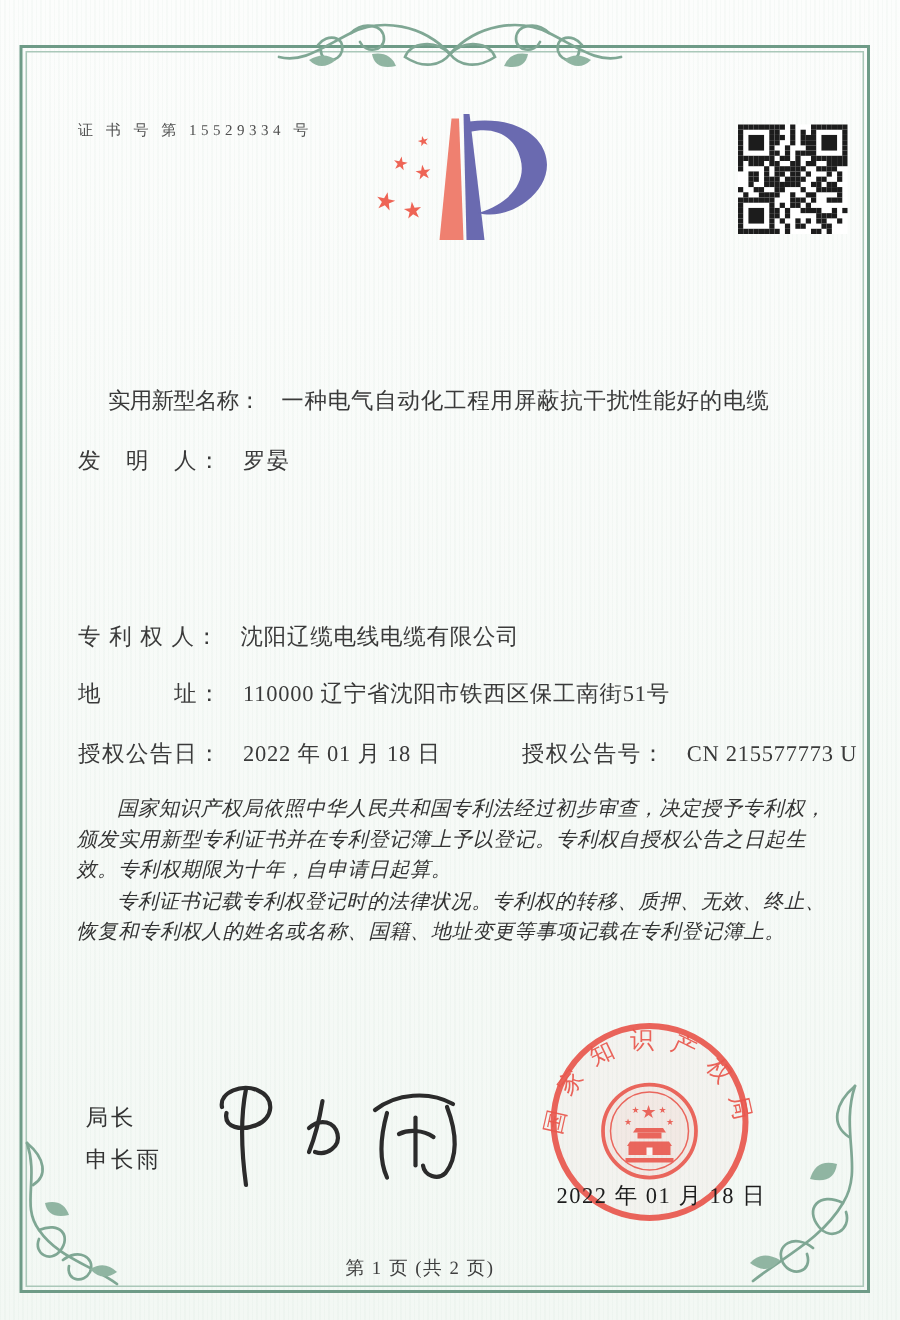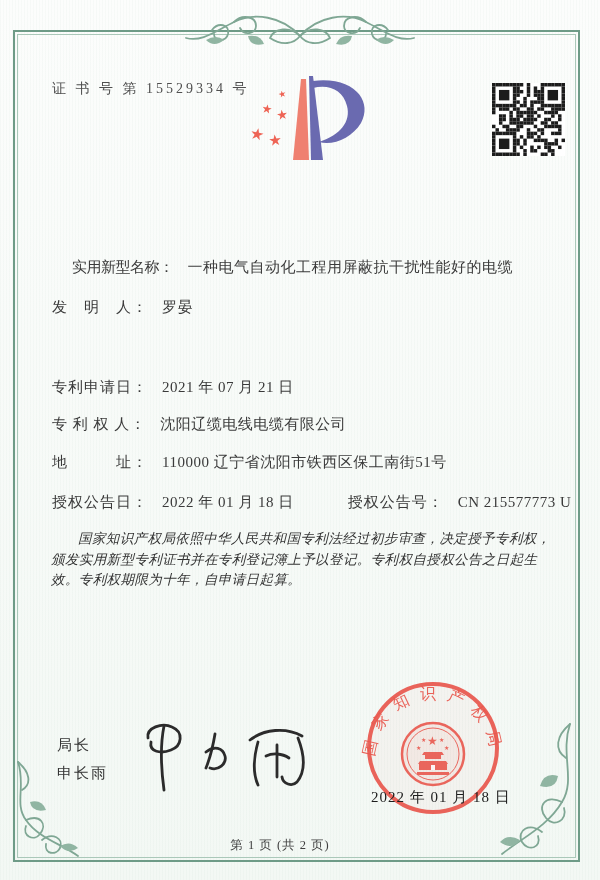--- a/index.html
+++ b/index.html
@@ -7,21 +7,21 @@
     position:relative; width:600px; height:880px; overflow:hidden;
     font-family:"Liberation Serif","DejaVu Serif",serif; color:#333;
     background:
       repeating-linear-gradient(90deg, rgba(140,180,158,0.05) 0 1px, transparent 1px 3px),
       linear-gradient(#fcfdfc, #f3f8f4);
   }
   .frame-outer{position:absolute; left:13px; top:30px; right:20px; bottom:18px;
     border:2px solid #6e9b87; pointer-events:none;}
   .frame-inner{position:absolute; left:17px; top:34px; right:24px; bottom:22px;
     border:1px solid #aac8b9; pointer-events:none;}
-  .cert-no{position:absolute; left:52px; top:80px; font-size:14px; letter-spacing:3px; color:#4f4f4f;}
+  .cert-no{position:absolute; left:52px; top:80px; font-size:10px; letter-spacing:3px; color:#4f4f4f;}
   .title{position:absolute; left:0; top:180px; width:100%; text-align:center;
     font-size:33px; font-weight:600; letter-spacing:11px; color:#494949; margin:0;}
   .row{position:absolute; left:52px; font-size:15px; white-space:nowrap; color:#3a3a3a;}
   .row .lbl{letter-spacing:1px;}
   .row .lbl.tight{letter-spacing:-0.5px;margin-left:20px;}
   .row .val{margin-left:14px; letter-spacing:0.5px;}
   .row .lbl2{margin-left:54px; letter-spacing:1px;}
   .paras{position:absolute; left:51px; top:529px; width:500px; font-size:13.5px;
     line-height:20.5px; font-style:italic; color:#333; letter-spacing:0.4px;}
   .paras p{margin:0; text-indent:2em;}
@@ -324,35 +324,33 @@
       </g>
   </svg>
 
 
   <div class="row" style="top:258px">
     <span class="lbl tight">实用新型名称：</span><span class="val">一种电气自动化工程用屏蔽抗干扰性能好的电缆</span>
   </div>
   <div class="row" style="top:298px">
     <span class="lbl">发　明　人：</span><span class="val">罗晏</span>
   </div>
-  <div class="row" style="top:378px">
-    <span class="lbl">专利申请日：</span><span class="val">2021 年 07 月 21 日</span>
-  </div>
   <div class="row" style="top:415px">
     <span class="lbl">专 利 权 人：</span><span class="val">沈阳辽缆电线电缆有限公司</span>
   </div>
   <div class="row" style="top:453px">
     <span class="lbl">地　　　址：</span><span class="val">110000 辽宁省沈阳市铁西区保工南街51号</span>
   </div>
   <div class="row" style="top:493px">
     <span class="lbl">授权公告日：</span><span class="val">2022 年 01 月 18 日</span><span class="lbl2">授权公告号：</span><span class="val">CN 215577773 U</span>
   </div>
 
   <div class="paras">
     <p>国家知识产权局依照中华人民共和国专利法经过初步审查，决定授予专利权，颁发实用新型专利证书并在专利登记簿上予以登记。专利权自授权公告之日起生效。专利权期限为十年，自申请日起算。</p>
+    <p>专利证书记载专利权登记时的法律状况。专利权的转移、质押、无效、终止、恢复和专利权人的姓名或名称、国籍、地址变更等事项记载在专利登记簿上。</p>
   </div>
 
   <div class="sign-title">局长</div>
   <div class="sign-name">申长雨</div>
 
   <svg style="left:130px; top:712px;" width="190" height="85" viewBox="0 0 190 85" fill="none" stroke="#2b2b2b" stroke-width="2.8" stroke-linecap="round">
     <path d="M34,14 C30,34 31,56 34,78"></path>
     <path d="M18,26 C16,16 32,10 42,15 C54,20 52,34 41,38 C31,42 19,40 21,30"></path>
     <path d="M85,22 C83,34 80,46 76,56"></path>
     <path d="M76,40 C84,33 93,36 95,44 C97,52 88,59 80,56"></path>

